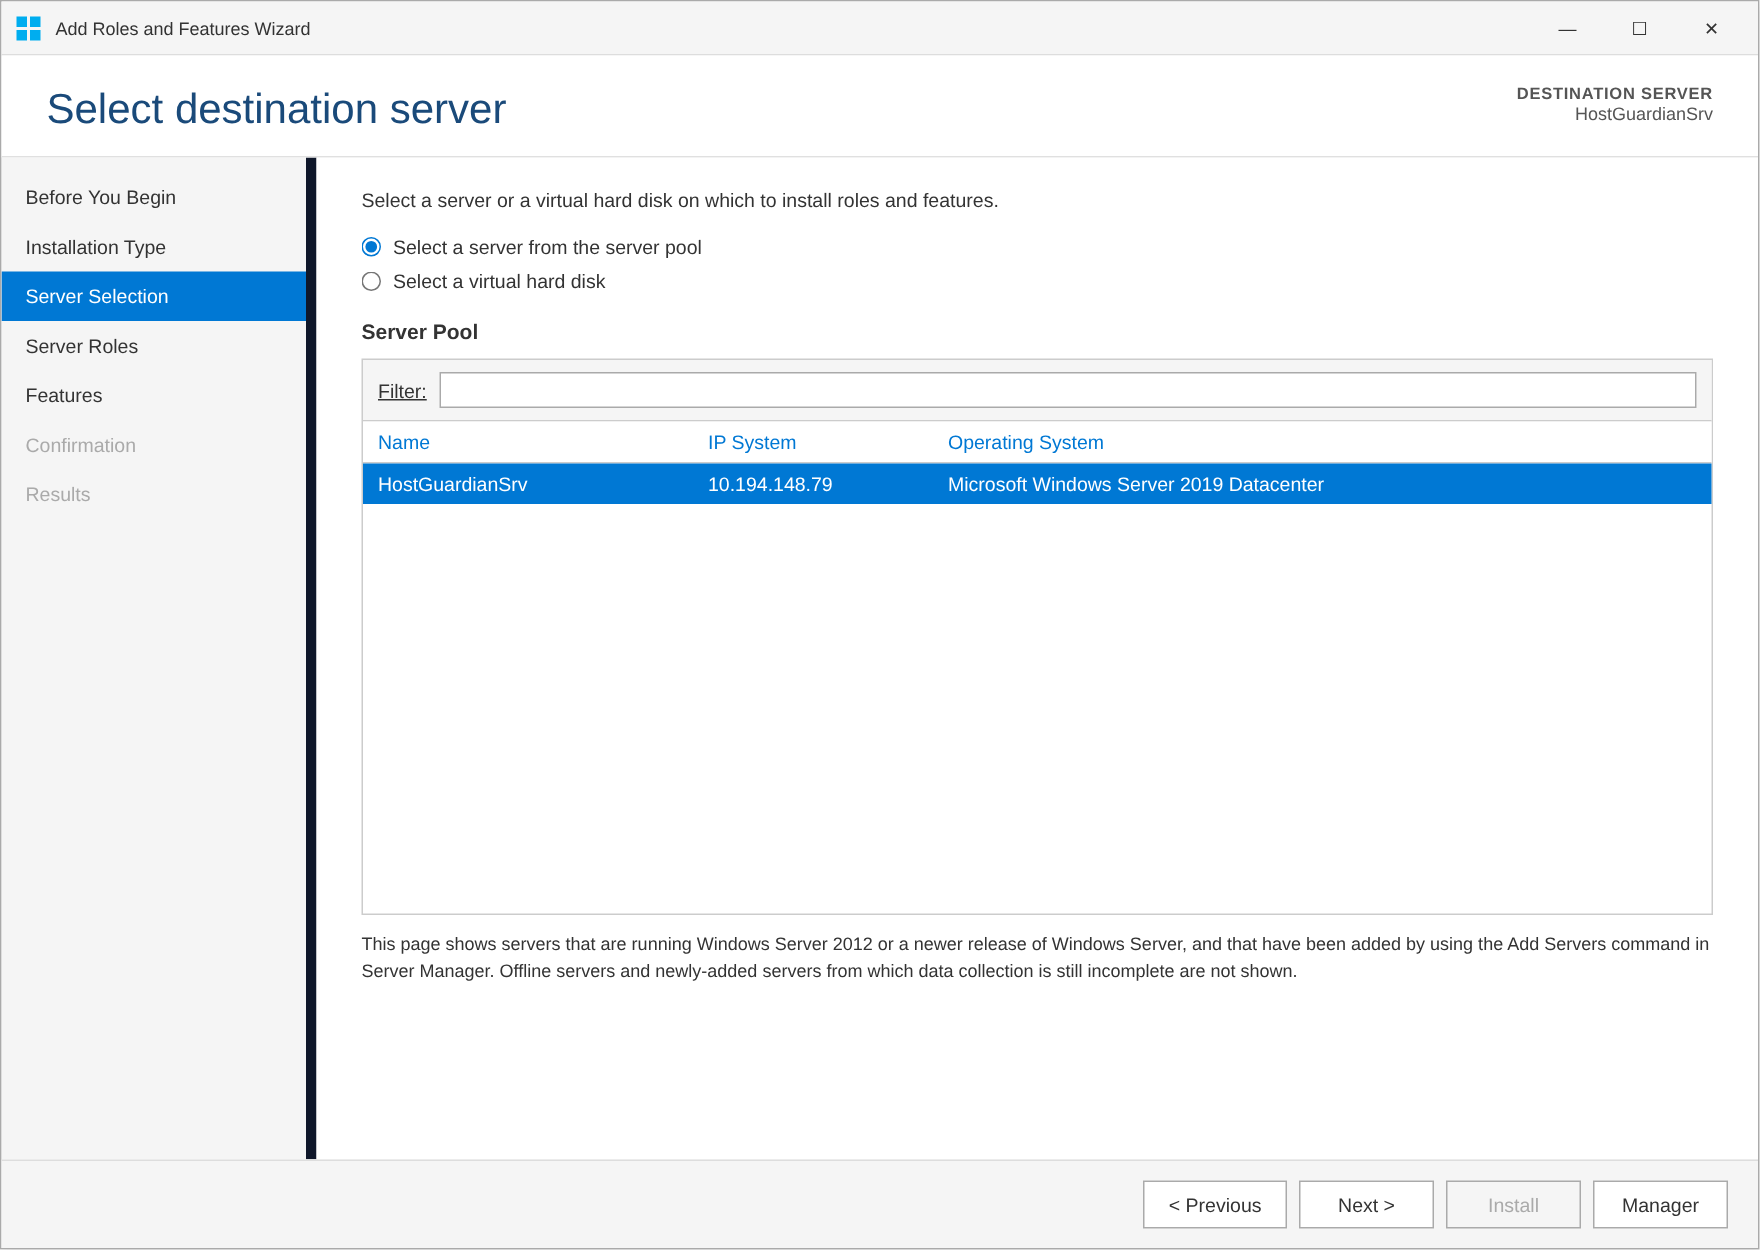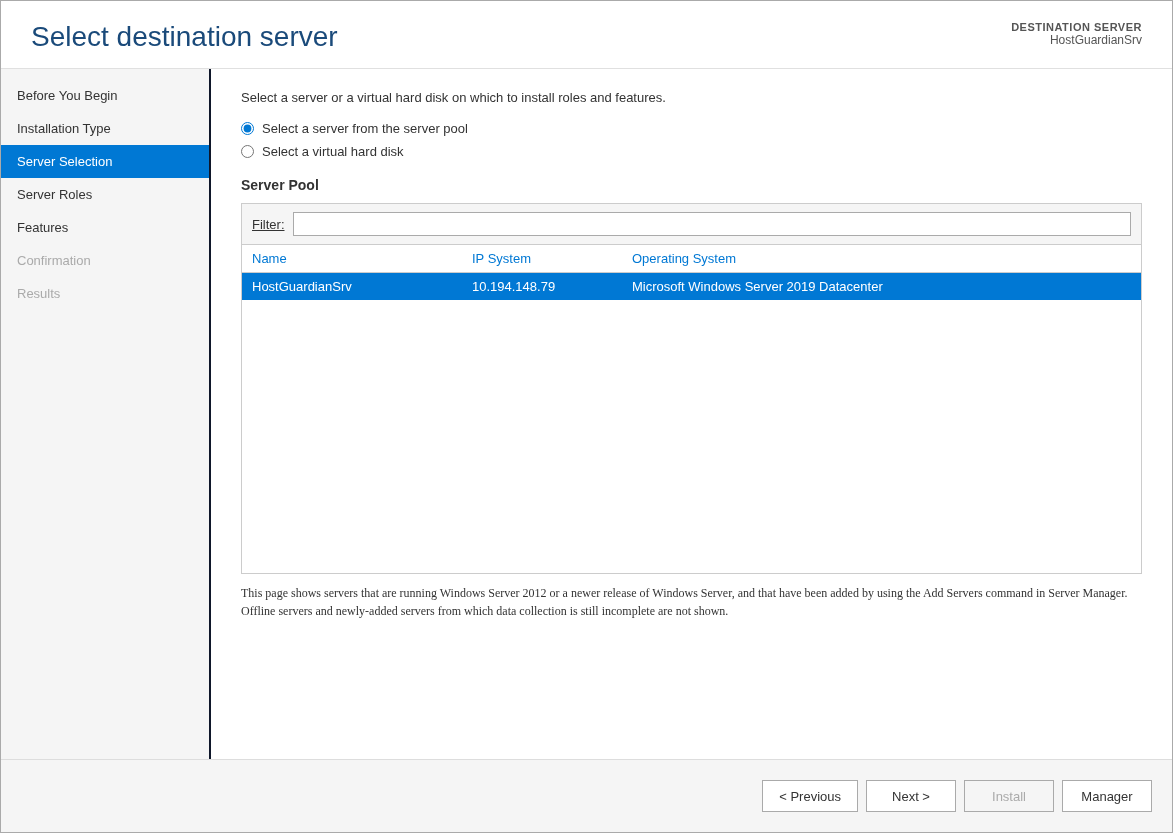--- a/index.html
+++ b/index.html
@@ -95,21 +95,21 @@
 
     .main-layout {
       display: flex;
       flex: 1;
       overflow: hidden;
     }
 
     .sidebar {
       width: 210px;
       background: #f5f5f5;
-      border-right: 2px solid #0f172a;
+      border-right: 7px solid #0f172a;
       padding: 10px 0;
       flex-shrink: 0;
     }
     .sidebar-item {
       padding: 9px 16px;
       cursor: pointer;
       color: #333;
       font-size: 13px;
     }
     .sidebar-item.active {
@@ -220,30 +220,29 @@
     }
     .table-cell {
       font-size: 13px;
     }
 
     .footer-text {
       margin-top: 10px;
       font-size: 12px;
       color: #333;
       line-height: 1.5;
-      font-family: Liberation Serif, serif;
     }
     .computers-found {
       font-size: 13px;
       color: #333;
       margin-bottom: 6px;
     }
 
     .bottom-bar {
-      height: 73px;
+      height: 59px;
       background: #f5f5f5;
       border-top: 1px solid #ddd;
       display: flex;
       align-items: center;
       justify-content: flex-end;
       padding: 0 20px;
       gap: 8px;
       flex-shrink: 0;
     }
     .bottom-btn {
@@ -264,20 +263,36 @@
       color: #aaa;
       background: #f5f5f5;
       cursor: default;
     }
   </style>
 </head>
 <body>
 
 <div class="window">
 
+  <div class="title-bar">
+    <div class="title-bar-icon">
+      <svg width="18" height="18" viewBox="0 0 18 18">
+        <rect x="1" y="1" width="7" height="7" fill="#00adef"></rect>
+        <rect x="10" y="1" width="7" height="7" fill="#00adef"></rect>
+        <rect x="1" y="10" width="7" height="7" fill="#00adef"></rect>
+        <rect x="10" y="10" width="7" height="7" fill="#00adef"></rect>
+      </svg>
+    </div>
+    <span class="title-bar-text">Add Roles and Features Wizard</span>
+    <div class="title-bar-controls">
+      <button class="title-bar-btn">—</button>
+      <button class="title-bar-btn">☐</button>
+      <button class="title-bar-btn close">✕</button>
+    </div>
+  </div>
 
   <div class="header">
     <h1 class="page-title">Select destination server</h1>
     <div class="destination-info">
       <div class="destination-label">DESTINATION SERVER</div>
       <div class="destination-server">HostGuardianSrv</div>
     </div>
   </div>
 
   <div class="main-layout">

